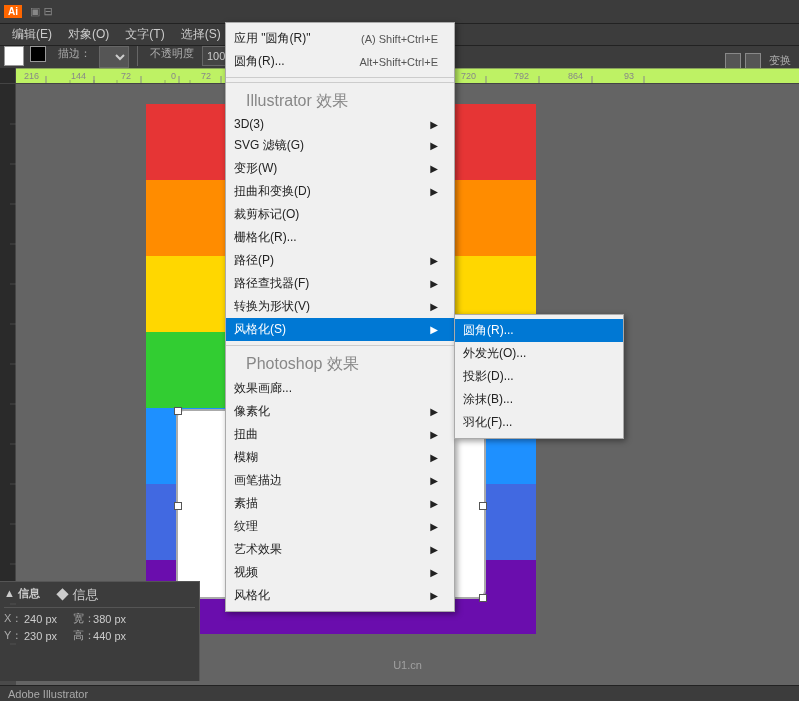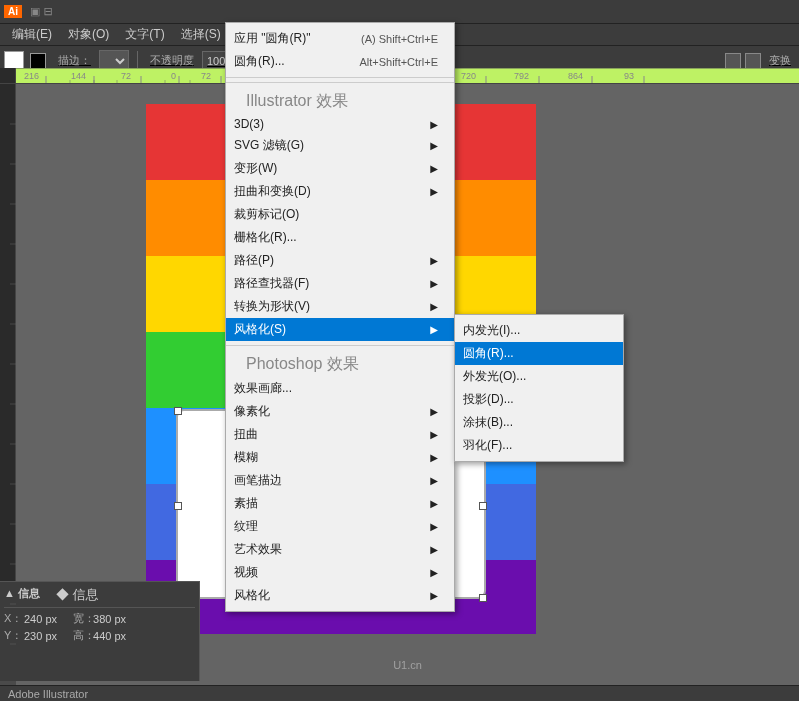--- a/index.html
+++ b/index.html
@@ -37,25 +37,23 @@
     }
     .menu-bar-item.active {
       background: #0078d4;
     }
 
     
     .toolbar {
       display: flex;
       background: #3c3c3c;
       height: 30px;
-      align-items: center;
       padding: 0 4px;
       border-bottom: 1px solid #222;
       gap: 4px;
-      text-decoration: underline;
     }
     .toolbar-select {
       background: #555;
       border: 1px solid #666;
       color: #ccc;
       font-size: 11px;
       height: 22px;
       padding: 0 4px;
     }
     .toolbar-label {
@@ -481,23 +479,20 @@
   <div class="menu-item">
     <span>转换为形状(V)</span>
     <span class="arrow">▶</span>
   </div>
 
   <div class="menu-item active" style="position:relative;">
     <span>风格化(S)</span>
     <span class="arrow" style="color:#fff;">▶</span>
 
     <div class="submenu" style="top:-4px;">
-      <div class="menu-item">
-        <span>内发光(I)...</span>
-      </div>
       <div class="menu-item active">
         <span>圆角(R)...</span>
       </div>
       <div class="menu-item">
         <span>外发光(O)...</span>
       </div>
       <div class="menu-item">
         <span>投影(D)...</span>
       </div>
       <div class="menu-item">

